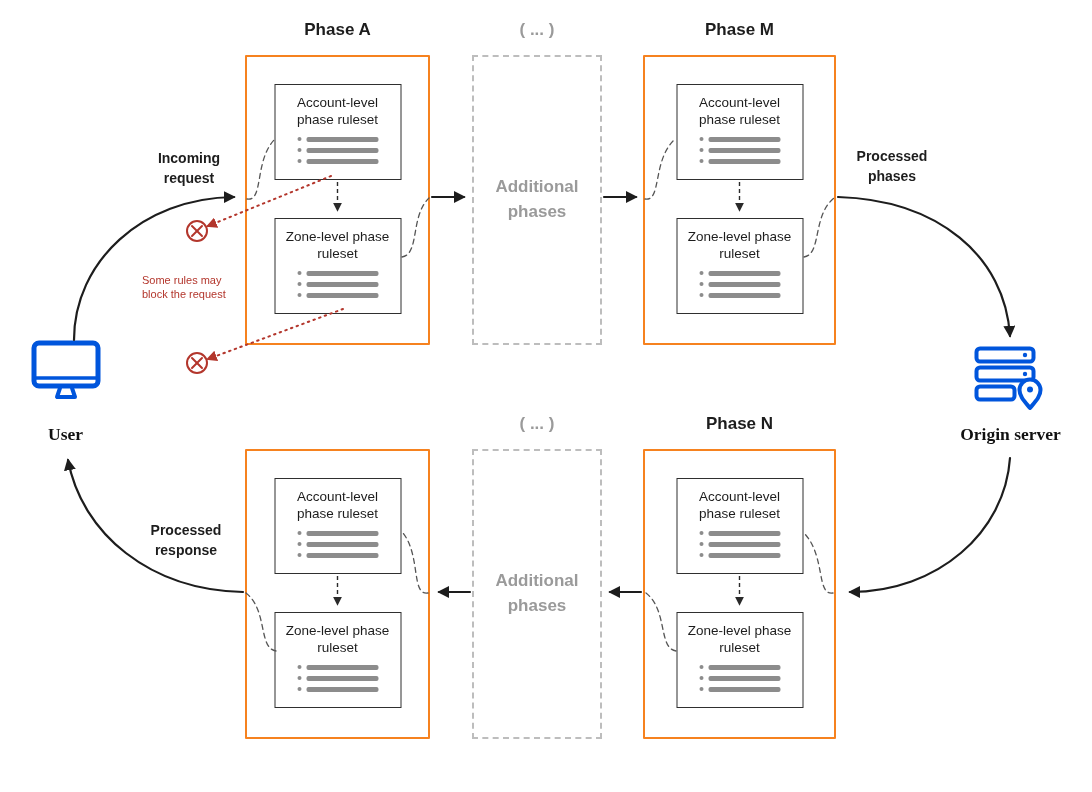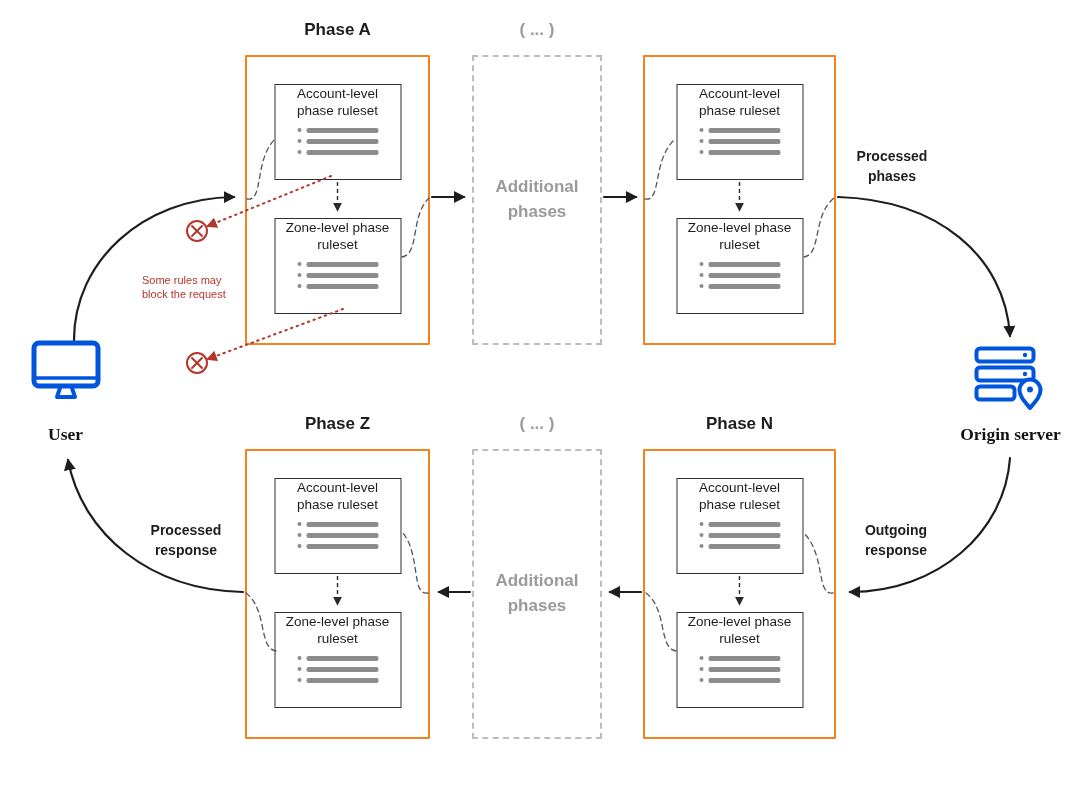--- a/index.html
+++ b/index.html
@@ -20,21 +20,21 @@
   .additional-box .inner-label{width:100px;font-weight:bold;}
 
   .phase-title{
     position:absolute;text-align:center;font-weight:bold;font-size:17px;color:#1D1D1D;
   }
   .phase-title.muted{color:#9A9A9A;}
 
   .ruleset-box{
     position:absolute;left:50%;transform:translateX(-50%);
     width:127px;height:96px;border:1.5px solid #2F2F2F;background:#fff;
-    display:flex;flex-direction:column;align-items:center;
+    display:flex;flex-direction:column;align-items:center;padding-top:9px;
   }
   .ruleset-label{
     font-size:13.5px;line-height:1.28;text-align:center;color:#1D1D1D;width:112px;
   }
   .ruleset-lines{margin-top:8px;display:flex;flex-direction:column;gap:6px;}
   .ruleset-line{display:flex;align-items:center;gap:5px;}
   .ruleset-dot{width:4px;height:4px;border-radius:50%;background:#8C8C8C;}
   .ruleset-bar{width:72px;height:5px;background:#8C8C8C;border-radius:2px;}
 
   .flow-label{
@@ -58,22 +58,22 @@
   .blocked circle{fill:#ffffff;stroke:#B3362C;stroke-width:2;}
   .blocked line{stroke:#B3362C;stroke-width:2;stroke-linecap:round;}
 </style>
 </head>
 <body>
 
 <div class="canvas">
 
   <div class="phase-title" style="left:245px;top:20px;width:185px;">Phase A</div>
   <div class="phase-title muted" style="left:472px;top:20px;width:130px;">( ... )</div>
-
-  <div class="phase-title" style="left:245px;top:414px;width:185px;">Phase Z</div>
+  <div class="phase-title" style="left:643px;top:20px;width:193px;">Phase M</div>
+
   <div class="phase-title muted" style="left:472px;top:414px;width:130px;">( ... )</div>
   <div class="phase-title" style="left:643px;top:414px;width:193px;">Phase N</div>
 
   <div class="phase-box" style="left:245px;top:55px;width:185px;height:290px;">
     <div class="ruleset-box" style="top:27px;">
       <div class="ruleset-label">Account-level phase ruleset</div>
       <div class="ruleset-lines">
         <div class="ruleset-line">
             <span class="ruleset-dot"></span>
             <span class="ruleset-bar"></span>
@@ -219,22 +219,22 @@
             <span class="ruleset-bar"></span>
           </div>
         <div class="ruleset-line">
             <span class="ruleset-dot"></span>
             <span class="ruleset-bar"></span>
           </div>
       </div>
     </div>
   </div>
 
+  <div class="flow-label" style="left:146px;top:148px;width:86px;">Incoming request</div>
   <div class="flow-label" style="left:846px;top:146px;width:92px;">Processed phases</div>
-  <div class="flow-label" style="left:850px;top:520px;width:92px;">Outgoing response</div>
   <div class="flow-label" style="left:138px;top:520px;width:96px;">Processed response</div>
 
   <div class="warning-text" style="left:142px;top:273px;">Some rules may block the request</div>
 
   <div class="icon-wrap" style="left:30px;top:340px;width:72px;height:64px;">
     <svg width="72" height="64" viewBox="0 0 72 64">
       <rect x="4" y="3" width="64" height="43" rx="5" fill="none" stroke="#0055DC" stroke-width="5"></rect>
       <line x1="6" y1="38" x2="66" y2="38" stroke="#0055DC" stroke-width="3.5"></line>
       <path d="M 30 48 L 27 57 L 45 57 L 42 48" fill="none" stroke="#0055DC" stroke-width="4" stroke-linejoin="round" stroke-linecap="round"></path>
     </svg>

